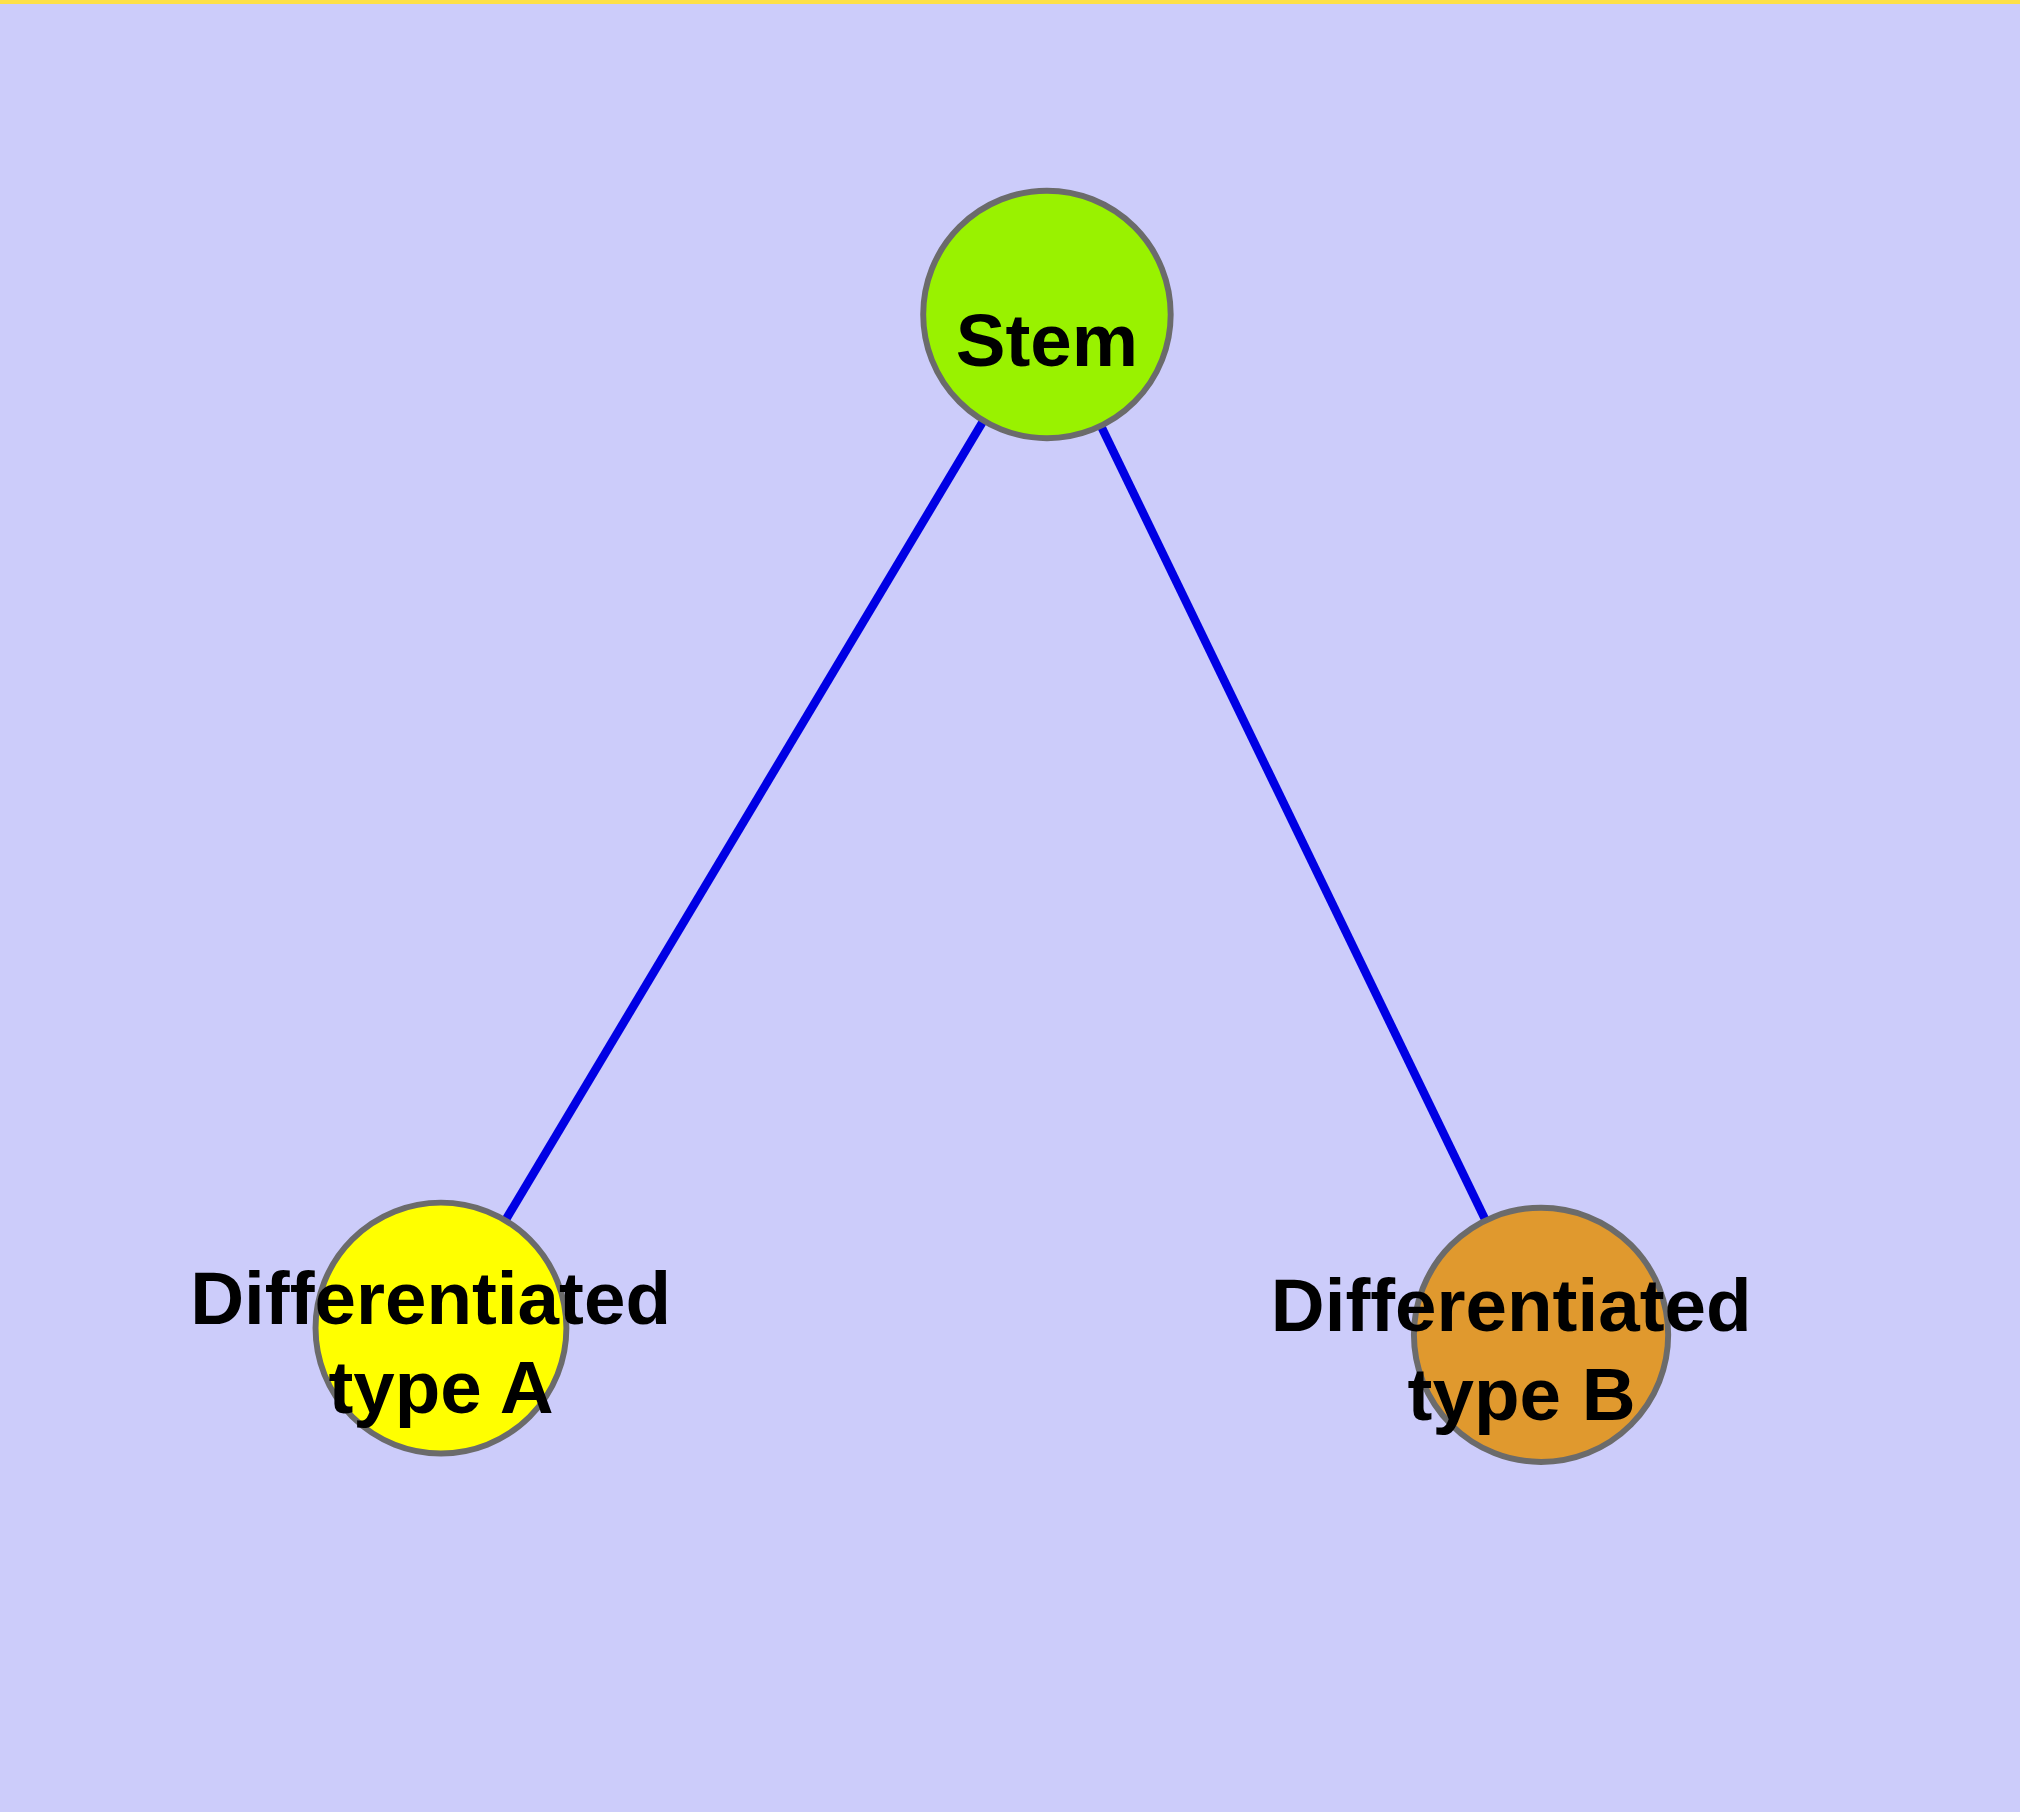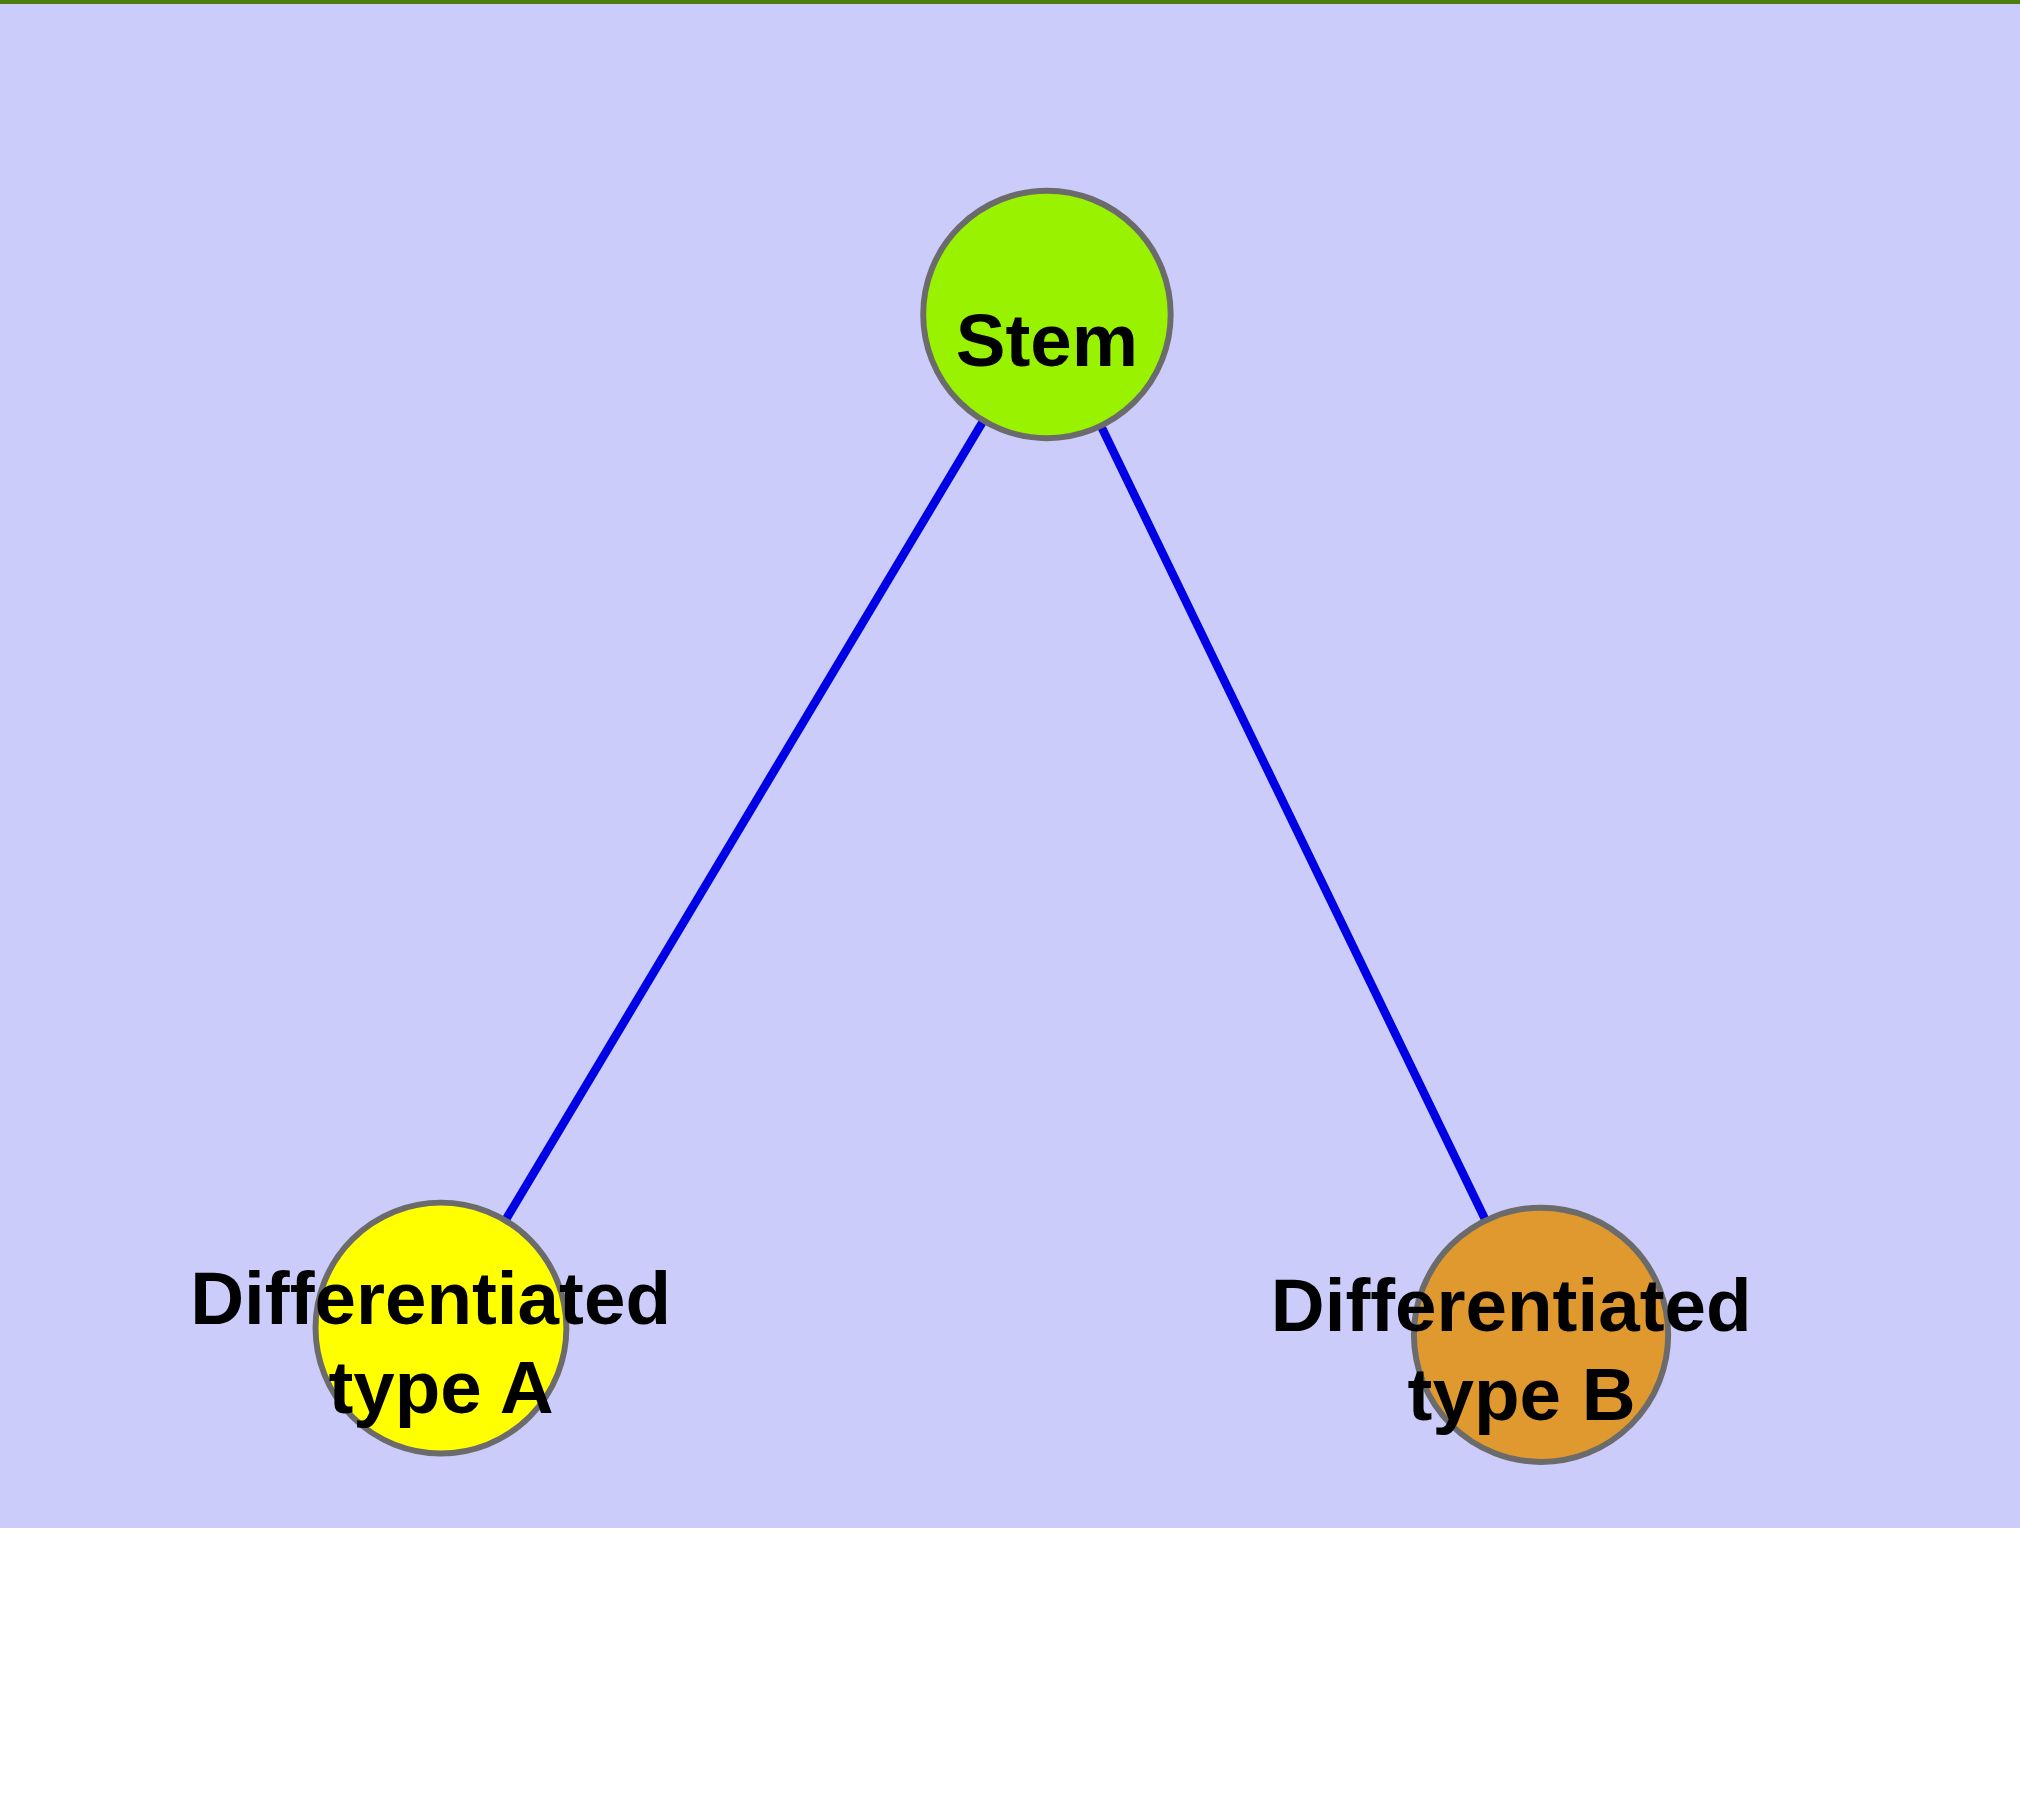--- a/index.html
+++ b/index.html
@@ -3,22 +3,22 @@
 <meta charset="utf-8">
 <style>
   html, body {
     margin: 0;
     padding: 0;
     background: #ffffff;
   }
   #canvas {
     position: relative;
     width: 2021px;
-    height: 1528px;
-    background: #4d7c0f;
+    height: 1812px;
+    background: #fde047;
     overflow: hidden;
     font-family: "Liberation Sans", sans-serif;
   }
   #plot-bg {
     position: absolute;
     left: 0;
     top: 4.2px;
     width: 2021px;
     height: 1808px;
     background: #ccccfa;

